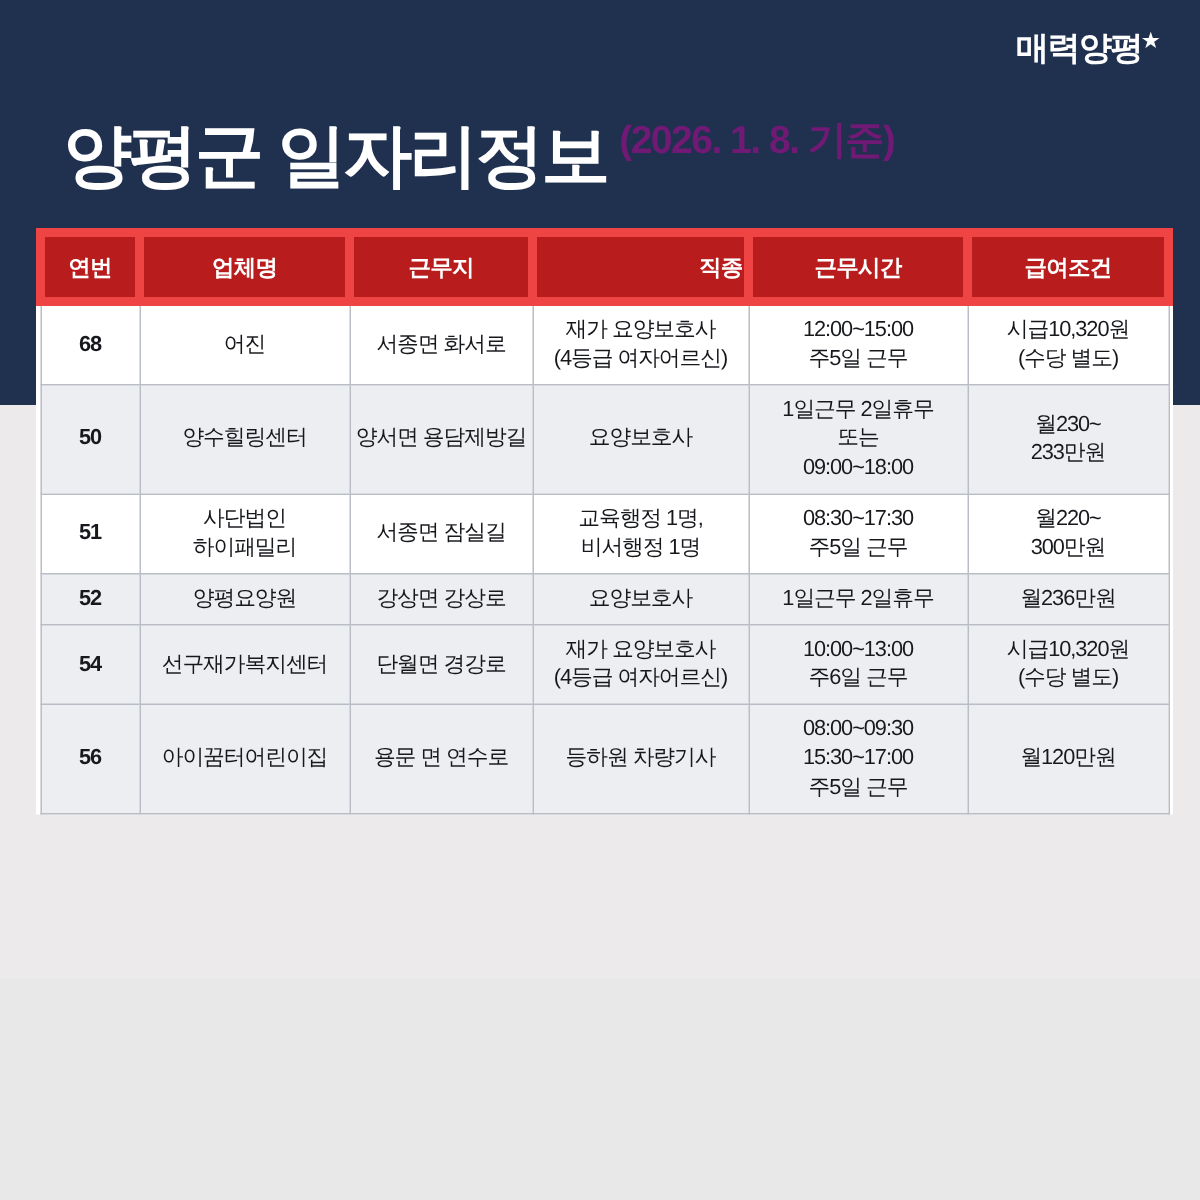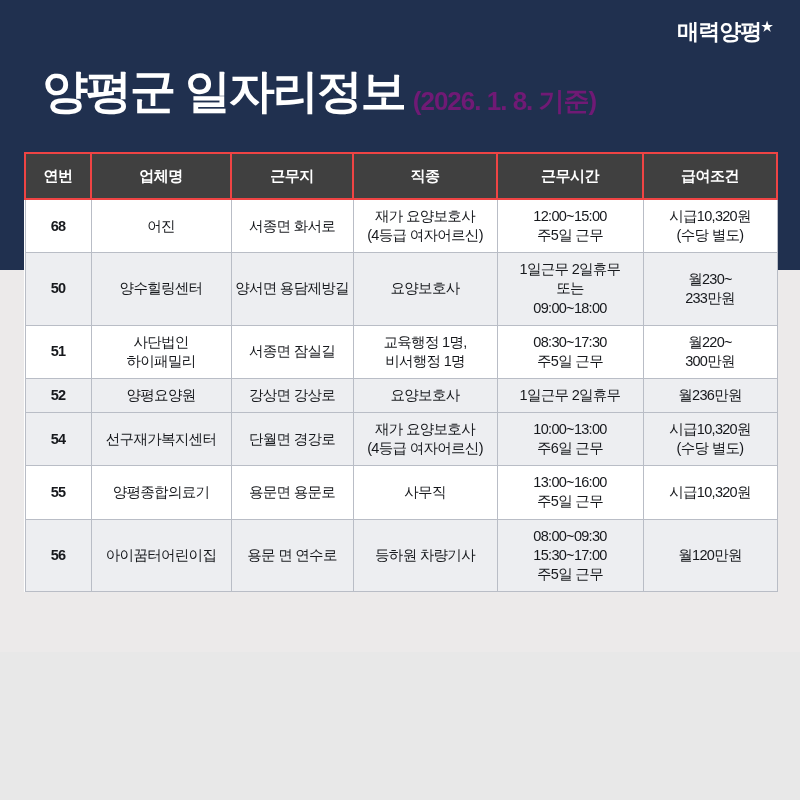--- a/index.html
+++ b/index.html
@@ -37,24 +37,24 @@
     letter-spacing: -1px;
     line-height: 1;
   }
   .brand .star {
     font-size: 13px;
     vertical-align: super;
     color: #ffffff;
   }
   .title-row {
     position: absolute;
-    top: 68px;
+    top: 80px;
     left: 42px;
     display: flex;
-    align-items: flex-end;
+    align-items: flex-start;
   }
   .title-main {
     color: #ffffff;
     font-size: 46px;
     font-weight: bold;
     letter-spacing: -2px;
     line-height: 1;
   }
   .title-sub {
     color: #701a75;
@@ -71,46 +71,46 @@
     left: 24px;
     width: 752px;
   }
   table.joblist {
     width: 752px;
     border-collapse: collapse;
     table-layout: fixed;
     background: #ffffff;
   }
   table.joblist th {
-    background: #404040;
+    background: #b91c1c;
     color: #ffffff;
     font-size: 15px;
     font-weight: bold;
     letter-spacing: -0.5px;
     height: 46px;
-    border: 2px solid #ef4444;
+    border: 6px solid #ef4444;
   }
   table.joblist td {
     border: 1px solid #b9bdc6;
     text-align: center;
     font-size: 14.5px;
     color: #16181c;
     letter-spacing: -0.7px;
     line-height: 1.32;
     padding: 7px 2px;
     background: #ffffff;
   }
   table.joblist tr.alt td {
     background: #edeef1;
   }
   .cell-line { display: block; }
   .num-col { width: 66px; font-weight: bold; }
   .co-col { width: 140px; }
   .loc-col { width: 122px; }
-  .job-col { width: 144px; }
+  .job-col { width: 144px; text-align: right; }
   .time-col { width: 146px; }
   .pay-col { width: 134px; }
   td.bold { font-weight: bold; }
 </style>
 </head>
 <body>
 
 <div class="page">
 
   <div class="header-band"></div>
@@ -233,39 +233,20 @@
             </td>
             <td class="time-col">
               <span class="cell-line">10:00~13:00</span>
               <span class="cell-line">주6일 근무</span>
             </td>
             <td class="pay-col">
               <span class="cell-line">시급10,320원</span>
               <span class="cell-line">(수당 별도)</span>
             </td>
           </tr>
-          <tr>
-            <td class="num-col bold">55</td>
-            <td class="co-col">
-              <span class="cell-line">양평종합의료기</span>
-            </td>
-            <td class="loc-col">
-              <span class="cell-line">용문면 용문로</span>
-            </td>
-            <td class="job-col">
-              <span class="cell-line">사무직</span>
-            </td>
-            <td class="time-col">
-              <span class="cell-line">13:00~16:00</span>
-              <span class="cell-line">주5일 근무</span>
-            </td>
-            <td class="pay-col">
-              <span class="cell-line">시급10,320원</span>
-            </td>
-          </tr>
           <tr class="alt">
             <td class="num-col bold">56</td>
             <td class="co-col">
               <span class="cell-line">아이꿈터어린이집</span>
             </td>
             <td class="loc-col">
               <span class="cell-line">용문 면 연수로</span>
             </td>
             <td class="job-col">
               <span class="cell-line">등하원 차량기사</span>

